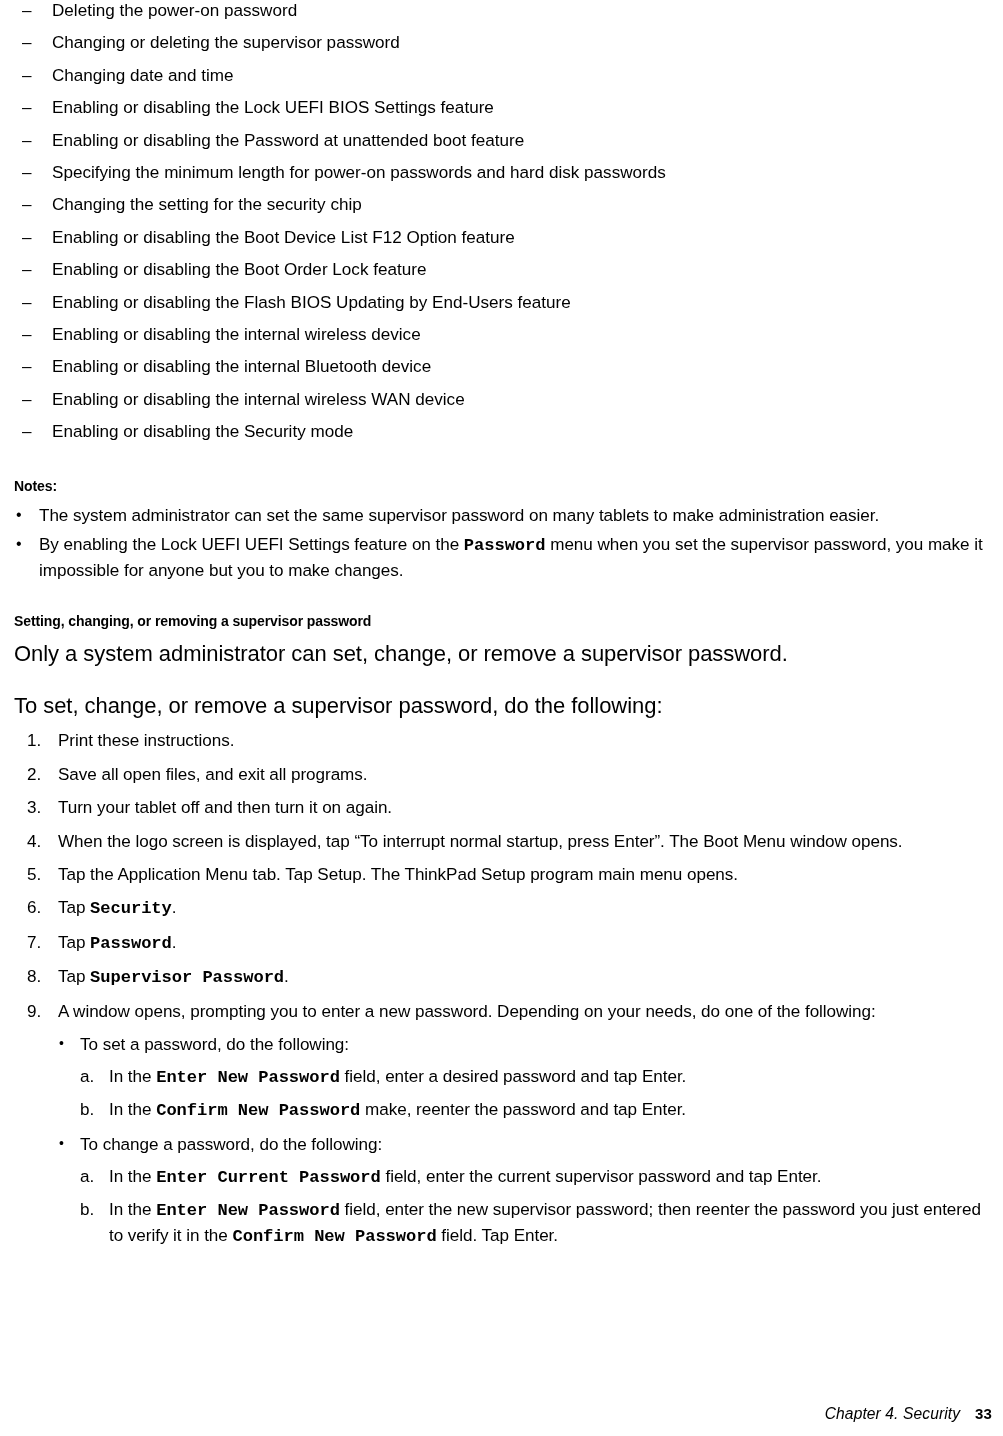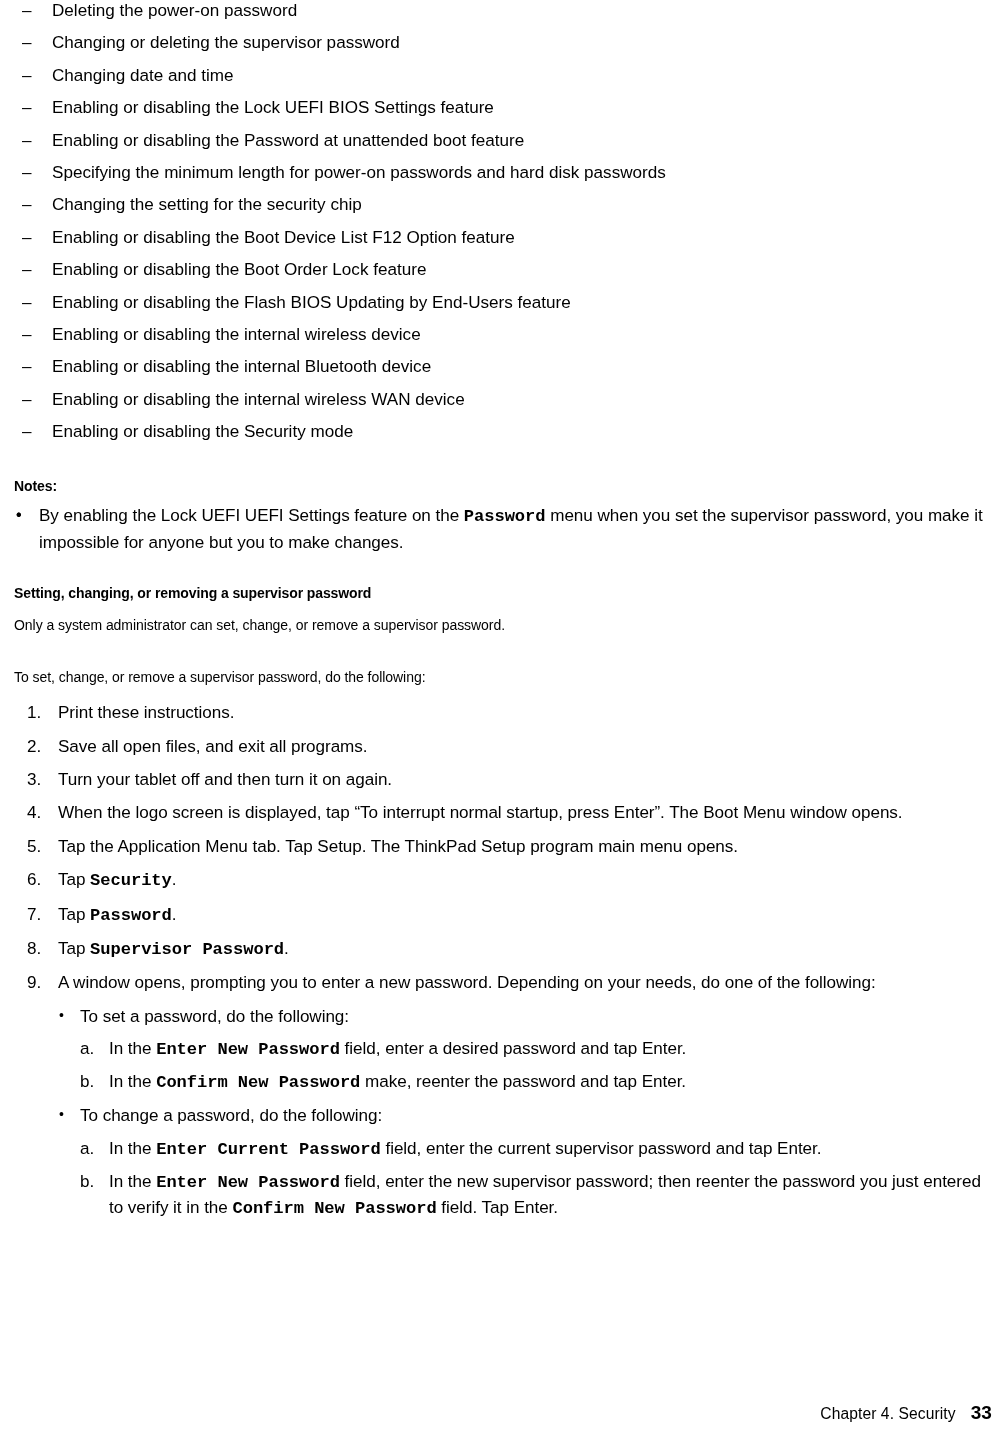--- a/index.html
+++ b/index.html
@@ -85,21 +85,21 @@
 
   
   .section-heading {
     font-weight: bold;
     font-size: 14px;
     line-height: 22px;
     margin-top: 27px;
     letter-spacing: -0.1px;
   }
   .para {
-    font-size: 14px;
+    font-size: 22px;
     line-height: 25.2px;
     margin-top: 9px;
     letter-spacing: -0.05px;
   }
   .para.spaced-top {
     margin-top: 27px;
   }
 
   
   .step-list {
@@ -177,24 +177,24 @@
   
   .footer {
     position: absolute;
     right: 11px;
     bottom: 12px;
     font-size: 15.6px;
     line-height: 20px;
     white-space: nowrap;
     letter-spacing: 0.1px;
   }
-  .footer .chapter-label { font-weight: normal; }
+  .footer .chapter-label { font-weight: normal; font-style: italic; }
   .footer .page-number {
     font-weight: bold;
-    font-size: 19px;
+    font-size: 15px;
     margin-left: 15px;
   }
 </style>
 </head>
 <body>
 
 <div class="page">
   <div class="content">
 
     <ul class="dash-list" id="dash-list">
@@ -210,21 +210,21 @@
         <li class="dash-item"><span class="dash-mark">–</span><span>Enabling or disabling the Flash BIOS Updating by End-Users feature</span></li>
         <li class="dash-item"><span class="dash-mark">–</span><span>Enabling or disabling the internal wireless device</span></li>
         <li class="dash-item"><span class="dash-mark">–</span><span>Enabling or disabling the internal Bluetooth device</span></li>
         <li class="dash-item"><span class="dash-mark">–</span><span>Enabling or disabling the internal wireless WAN device</span></li>
         <li class="dash-item"><span class="dash-mark">–</span><span>Enabling or disabling the Security mode</span></li>
       </ul>
 
     <div class="notes-heading">Notes:</div>
 
     <ul class="bullet-list" id="notes-list">
-        <li class="bullet-item"><span class="dot">•</span></li>
+        <li class="bullet-item"><span class="dot">•</span><span><span>The system administrator can set the same supervisor password on many tablets to make administration easier.</span></span></li>
         <li class="bullet-item"><span class="dot">•</span><span><span>By enabling the Lock UEFI UEFI Settings feature on the </span><span class="b">Password</span><span> menu when you set the supervisor password, you make it impossible for anyone but you to make changes.</span></span></li>
       </ul>
 
     <div class="section-heading">Setting, changing, or removing a supervisor password</div>
 
     <div class="para">Only a system administrator can set, change, or remove a supervisor password.</div>
 
     <div class="para spaced-top">To set, change, or remove a supervisor password, do the following:</div>
 
     <ol class="step-list" id="step-list">

